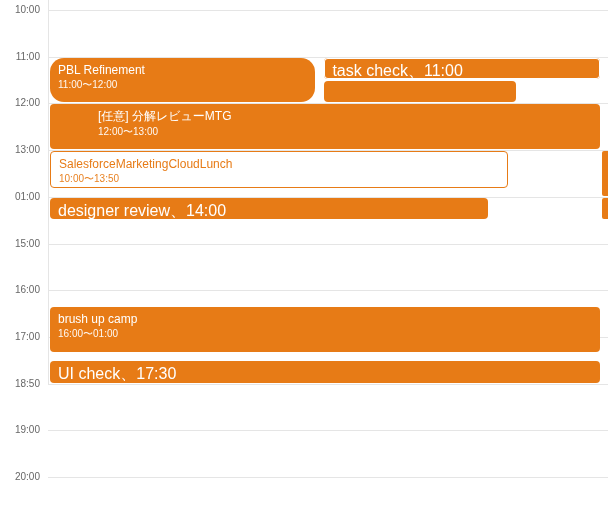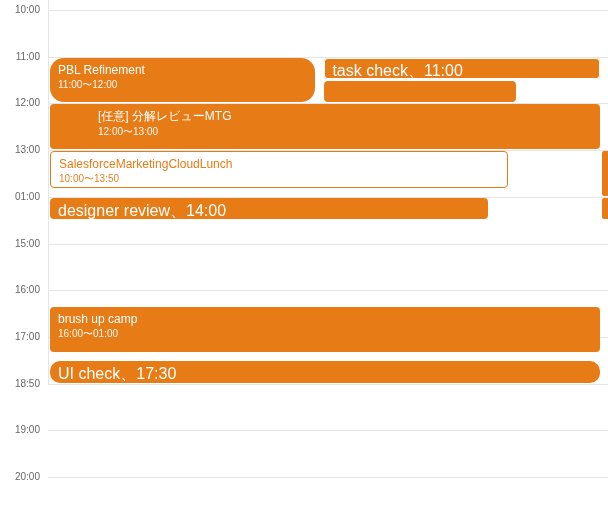--- a/index.html
+++ b/index.html
@@ -150,18 +150,18 @@
       <div class="title">SalesforceMarketingCloudLunch</div>
       <div class="time">10:00〜13:50</div>
     </div>
     <div class="event orange small" style="top: 197.8px; height: 21.35px; left: 2px; width: 438px;">
       <div class="title">designer review、14:00</div>
     </div>
     <div class="event orange" style="top: 291.2px; height: 44.7px; left: 2px; width: 550.4px; margin-top: 16px;">
       <div class="title">brush up camp</div>
       <div class="time">16:00〜01:00</div>
     </div>
-    <div class="event orange small" style="top: 361.25px; height: 21.35px; left: 2px; width: 550.4px; border-radius: 10px;">
+    <div class="event orange small" style="top: 361.25px; height: 21.35px; left: 2px; width: 550.4px;">
       <div class="title">UI check、17:30</div>
     </div>
     <div class="side-event" style="top: 151.1px; height: 44.7px; right: 0px; width: 6px;"></div>
     <div class="side-event" style="top: 197.8px; height: 21.35px; right: 0px; width: 6px;"></div>
   </div>
 
 </body></html>

